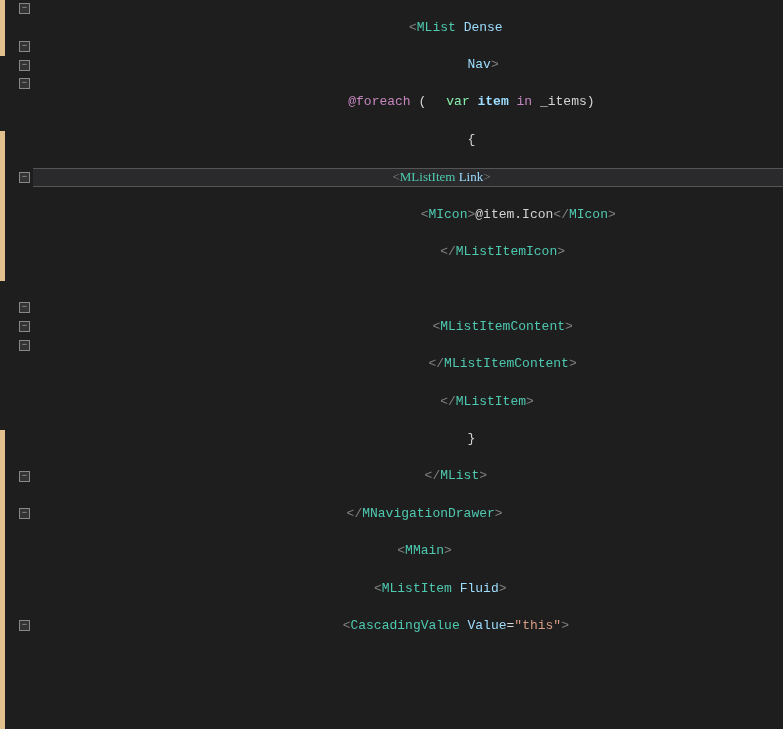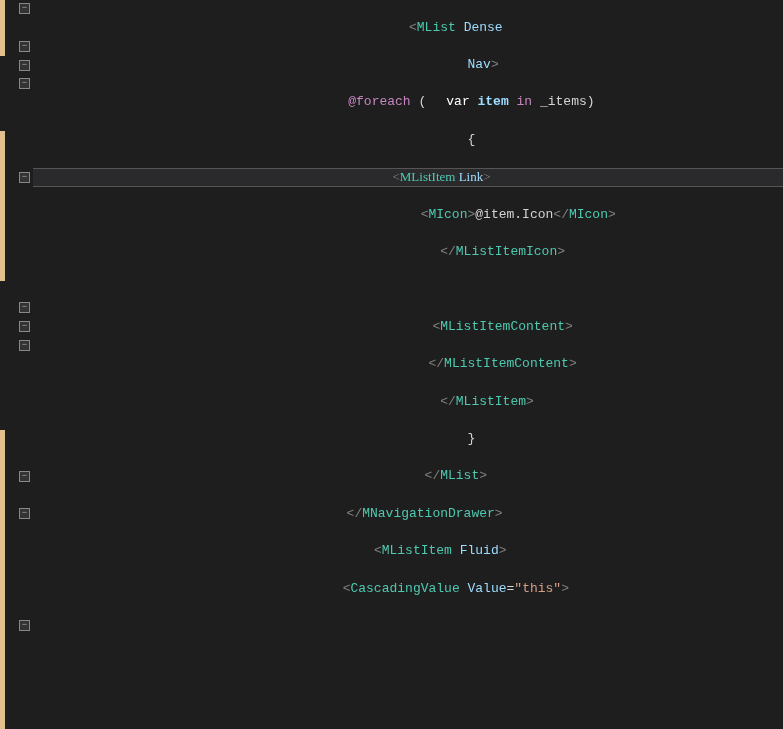--- a/index.html
+++ b/index.html
@@ -58,21 +58,21 @@
     background: #2a2a2c;
     box-shadow: inset 0 1px 0 #555, inset 0 -1px 0 #555;
     font-family: Liberation Serif, serif;
   }
   
   .tag { color: #4ec9b0; }
   .attr { color: #9cdcfe; }
   .punct { color: #808080; }
   .white { color: #d4d4d4; }
   .kw { color: #c586c0; }
-  .kwblue { color: #ffffff; margin-left: 20px; }
+  .kwblue { color: #86efac; margin-left: 20px; }
   .var { color: #9cdcfe; font-weight: bold; }
   .str { color: #d69d85; }
 </style>
 </head>
 <body>
 
 <div class="editor">
   <div class="mod-bar">
     <div class="mod-yellow" style="top:0;height:56px"></div>
     <div class="mod-yellow" style="top:131px;height:150px"></div>
@@ -99,20 +99,21 @@
 <div class="line hl">                    <span class="punct">&lt;</span><span class="tag">MListItem</span> <span class="attr">Link</span><span class="punct">&gt;</span></div>
 <div class="line">                            <span class="punct">&lt;</span><span class="tag">MIcon</span><span class="punct">&gt;</span><span class="white">@item</span><span class="white">.Icon</span><span class="punct">&lt;/</span><span class="tag">MIcon</span><span class="punct">&gt;</span></div>
 <div class="line">                        <span class="punct">&lt;/</span><span class="tag">MListItemIcon</span><span class="punct">&gt;</span></div>
 <div class="line"> </div>
 <div class="line">                        <span class="punct">&lt;</span><span class="tag">MListItemContent</span><span class="punct">&gt;</span></div>
 <div class="line">                        <span class="punct">&lt;/</span><span class="tag">MListItemContent</span><span class="punct">&gt;</span></div>
 <div class="line">                    <span class="punct">&lt;/</span><span class="tag">MListItem</span><span class="punct">&gt;</span></div>
 <div class="line">                <span class="white">}</span></div>
 <div class="line">            <span class="punct">&lt;/</span><span class="tag">MList</span><span class="punct">&gt;</span></div>
 <div class="line">    <span class="punct">&lt;/</span><span class="tag">MNavigationDrawer</span><span class="punct">&gt;</span></div>
+<div class="line">    <span class="punct">&lt;</span><span class="tag">MMain</span><span class="punct">&gt;</span></div>
 <div class="line">        <span class="punct">&lt;</span><span class="tag">MListItem</span> <span class="attr">Fluid</span><span class="punct">&gt;</span></div>
 <div class="line">            <span class="punct">&lt;</span><span class="tag">CascadingValue</span> <span class="attr">Value</span><span class="white">=</span><span class="str">"this"</span><span class="punct">&gt;</span></div>
 
 
 
 
 
 
 
 

